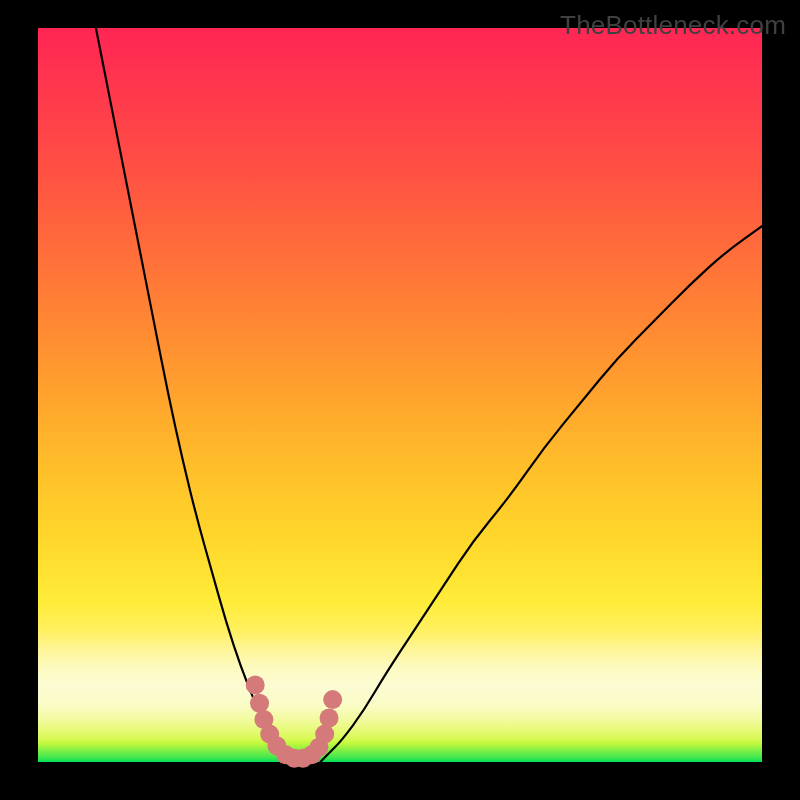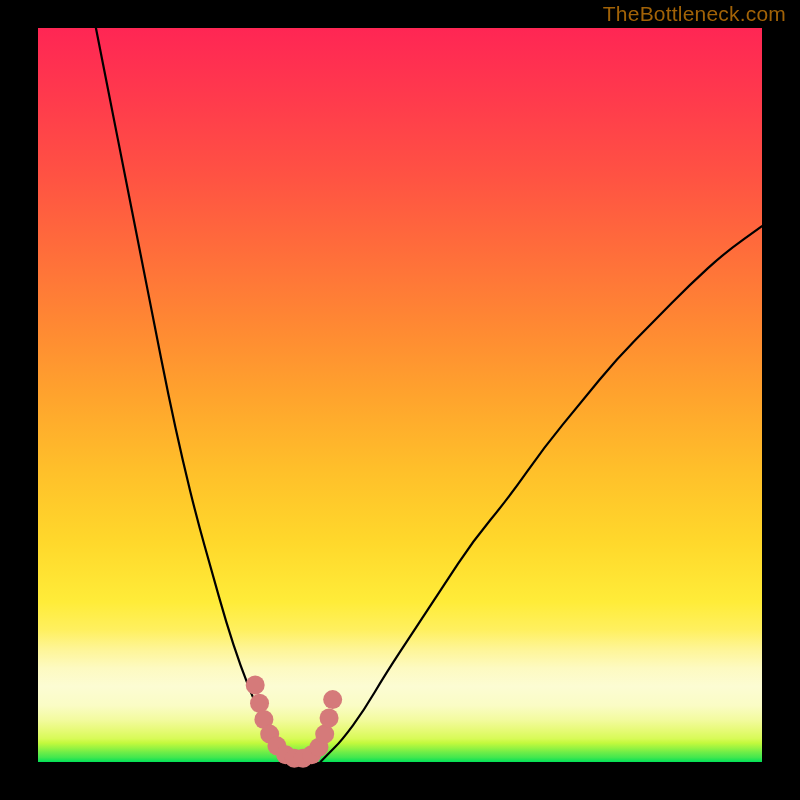--- a/index.html
+++ b/index.html
@@ -9,24 +9,24 @@
     font-family: Arial, Helvetica, sans-serif;
   }
   .container {
     width: 800px;
     height: 800px;
     position: relative;
     background: #fff;
   }
   .watermark {
     position: absolute;
-    top: 2px;
+    top: 10px;
     right: 14px;
-    font-size: 21px;
-    color: #a16207;
+    font-size: 26px;
+    color: #404040;
     font-weight: 500;
     letter-spacing: 0.2px;
   }
   svg {
     display: block;
   }
 </style>
 </head>
 <body>
 

